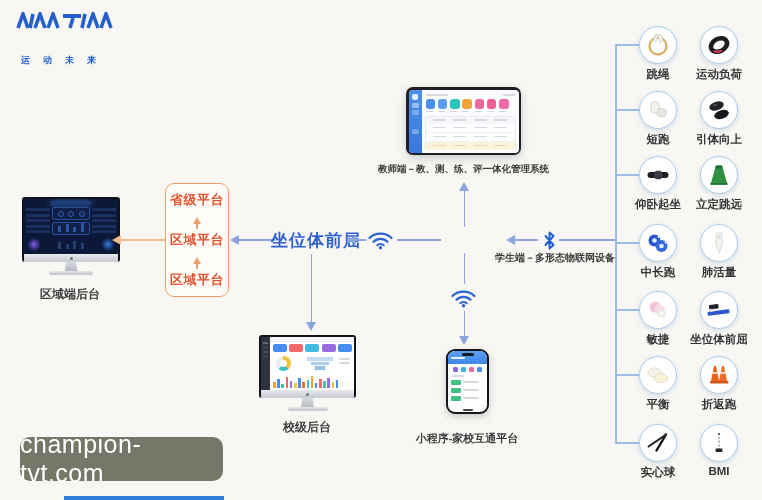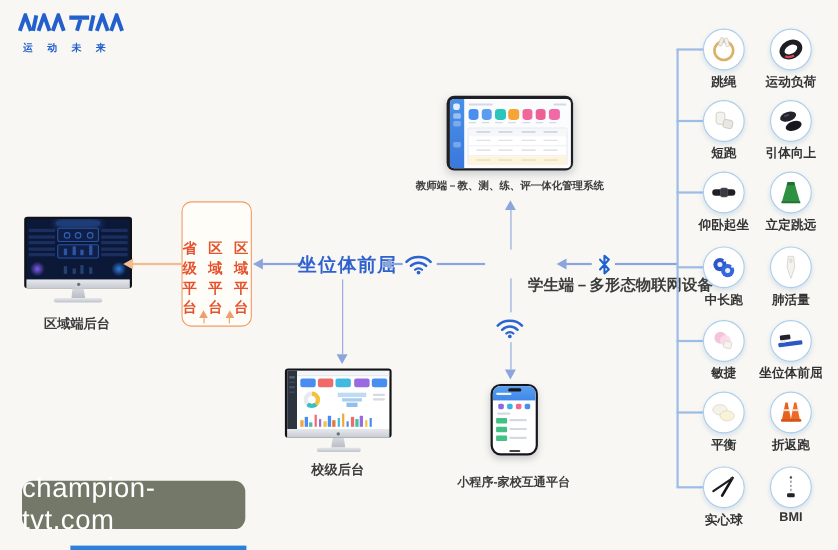--- a/index.html
+++ b/index.html
@@ -20,21 +20,21 @@
   .ah-left{position:absolute;width:0;height:0;border-top:5px solid transparent;border-bottom:5px solid transparent;border-right:9px solid var(--line)}
   .ah-up{position:absolute;width:0;height:0;border-left:5px solid transparent;border-right:5px solid transparent;border-bottom:9px solid var(--line)}
   .ah-down{position:absolute;width:0;height:0;border-left:5px solid transparent;border-right:5px solid transparent;border-top:9px solid var(--line)}
   .nodetxt{position:absolute;font-weight:700;font-size:17px;color:var(--blue);text-align:center;letter-spacing:1px;white-space:nowrap}
   .cap{position:absolute;font-weight:700;font-size:12px;color:#3c3c3c;text-align:center;white-space:nowrap}
   .devlbl{position:absolute;width:80px;font-weight:700;font-size:11.5px;color:#333;text-align:center;white-space:nowrap}
   .devc{position:absolute;width:38px;height:38px;border-radius:50%;background:#fff;border:1.5px solid #abcdec;
         box-shadow:0 2px 5px rgba(120,160,210,.28);display:flex;align-items:center;justify-content:center}
   
   .govbox{position:absolute;left:165px;top:183px;width:64px;height:114px;border:1.5px solid #f09d66;border-radius:9px;
-          background:#fffdf7;display:flex;flex-direction:row;align-items:flex-end;justify-content:space-between;padding:7px 0}
+          background:#fffdf7;display:flex;flex-direction:column;align-items:center;justify-content:space-between;padding:7px 0}
   .govlvl{font-weight:700;font-size:13px;color:var(--orange);letter-spacing:.5px}
   .uparrow{width:0;height:0;border-left:4px solid transparent;border-right:4px solid transparent;border-bottom:7px solid #ef9f6d;position:relative}
   .uparrow::after{content:"";position:absolute;left:-0.75px;top:6px;width:1.5px;height:6px;background:#ef9f6d}
   
   .imac-chin{height:8px;background:linear-gradient(#e6e8ec,#c7cbd2);position:relative}
   .imac-chin .adot{position:absolute;left:50%;top:50%;width:3px;height:3px;margin:-1.5px;border-radius:50%;background:#6a6e76}
   .imac-neck{width:13px;height:9px;margin:0 auto;background:linear-gradient(#d6d9de,#b9bdc4);clip-path:polygon(12% 0,88% 0,100% 100%,0 100%)}
   .imac-base{width:44px;height:4px;margin:0 auto;border-radius:2px;background:linear-gradient(#e4e7eb,#bfc3ca)}
   
   .dash{background:#d5d9e2;border-radius:1px}
@@ -53,21 +53,21 @@
         <path d="M17 2 L14 16"></path>
         <path d="M19 16 L24 2 L29 16"></path>
         <path d="M32 16 L37 2 L42 16"></path>
         <path d="M47 4 L65 4" stroke-width="4"></path>
         <path d="M57 6 L54 16"></path>
         <path d="M69 2 L66 16"></path>
         <path d="M72 16 L77 2 L82 16"></path>
         <path d="M85 16 L90 2 L95 16"></path>
       </g>
     </svg>
-    <div style="font-size:9px;font-weight:700;color:#2360cc;letter-spacing:13px;padding-left:5px;margin-top:2px">运动未来</div>
+    <div style="font-size:9px;font-weight:700;color:#2360cc;letter-spacing:13px;padding-left:5px;margin-top:20px">运动未来</div>
   </div>
 
   <div class="abs" style="left:22px;top:197px;width:98px">
     <div style="width:98px;background:#111118;border-radius:3px;padding:2px 2px 0">
       <div style="position:relative;width:94px;height:55px;background:#0c1838;overflow:hidden">
         <div class="abs" style="left:27px;top:2px;width:40px;height:4px;background:#1e3c78;border-radius:2px;box-shadow:0 0 7px rgba(70,130,230,.9)"></div>
         <div class="abs" style="left:2px;top:9px;width:24px;height:3px;background:#1b2f5f"></div>
         <div class="abs" style="left:2px;top:14.5px;width:24px;height:3px;background:#1b2f5f"></div>
         <div class="abs" style="left:2px;top:20px;width:24px;height:3px;background:#1b2f5f"></div>
         <div class="abs" style="left:2px;top:25.5px;width:24px;height:3px;background:#1b2f5f"></div>
@@ -137,21 +137,21 @@
 
   <div class="lineh" style="left:514px;top:239px;width:24px"></div>
   <div class="ah-left" style="left:506px;top:235px"></div>
 
   <svg class="abs" style="left:543px;top:231px" width="13" height="19" viewBox="0 0 13 19">
     <path d="M2.5 5 L10.5 14 L6.5 17.5 L6.5 1.5 L10.5 5 L2.5 14" fill="none" stroke="#1d62cf" stroke-width="1.9" stroke-linejoin="round" stroke-linecap="round"></path>
   </svg>
 
   <div class="lineh" style="left:559px;top:239px;width:57px"></div>
 
-  <div class="cap" style="left:480px;top:251px;width:150px;font-size:14px">学生端－多形态物联网设备</div>
+  <div class="cap" style="left:480px;top:251px;width:150px;font-size:10px">学生端－多形态物联网设备</div>
 
   <div class="linev" style="left:463.5px;top:190px;height:37px"></div>
   <div class="ah-up" style="left:459px;top:182px"></div>
 
   <div class="linev" style="left:463.5px;top:253px;height:31px"></div>
   <svg class="abs" style="left:450px;top:288px" width="27" height="20" viewBox="0 0 27 20">
     <path d="M2.5 8 C8 2.2 19 2.2 24.5 8" fill="none" stroke="#2b63d4" stroke-width="2.3" stroke-linecap="round"></path>
     <path d="M6.5 11.8 C10.5 7.8 16.5 7.8 20.5 11.8" fill="none" stroke="#2b63d4" stroke-width="2.2" stroke-linecap="round"></path>
     <path d="M10.3 15.2 C12 13.5 15 13.5 16.7 15.2" fill="none" stroke="#2b63d4" stroke-width="2" stroke-linecap="round"></path>
     <circle cx="13.5" cy="17.8" r="1.7" fill="#2b63d4"></circle>

